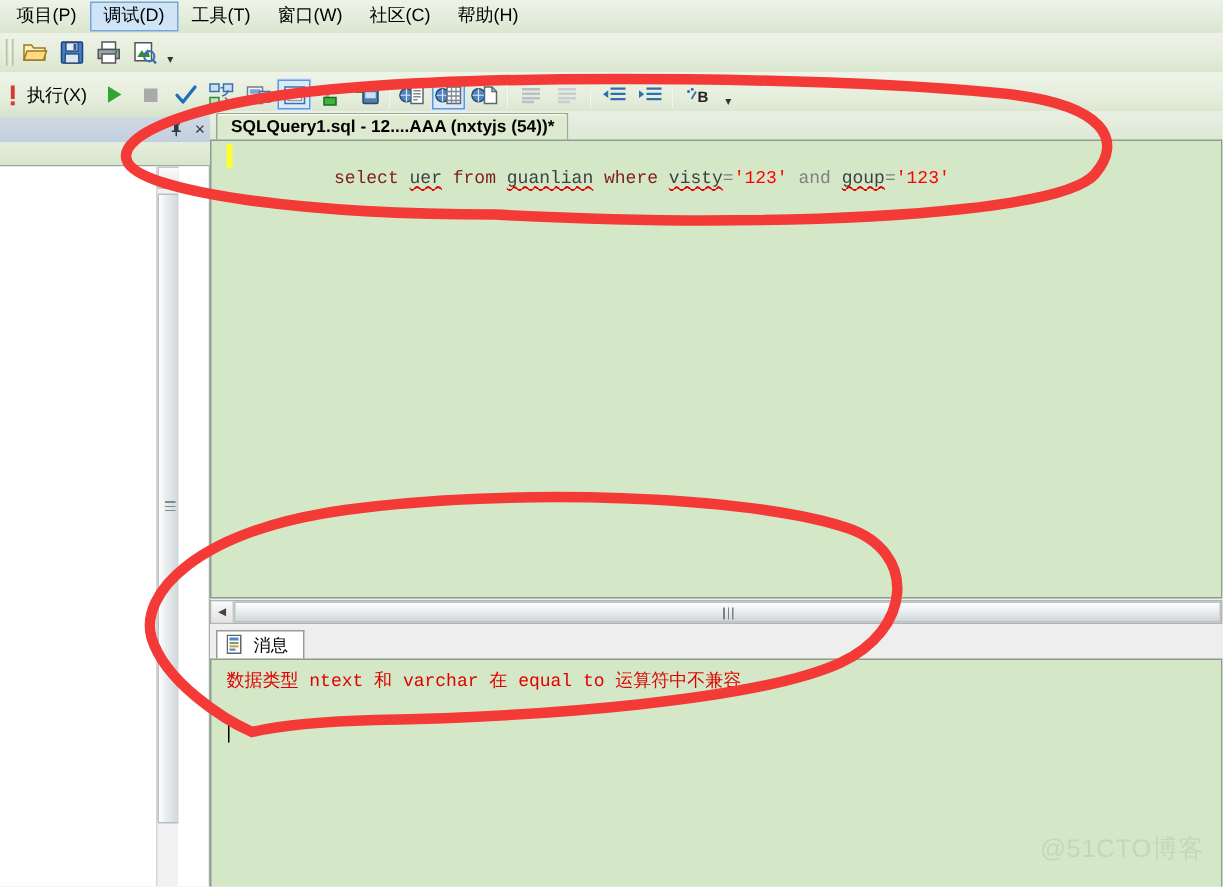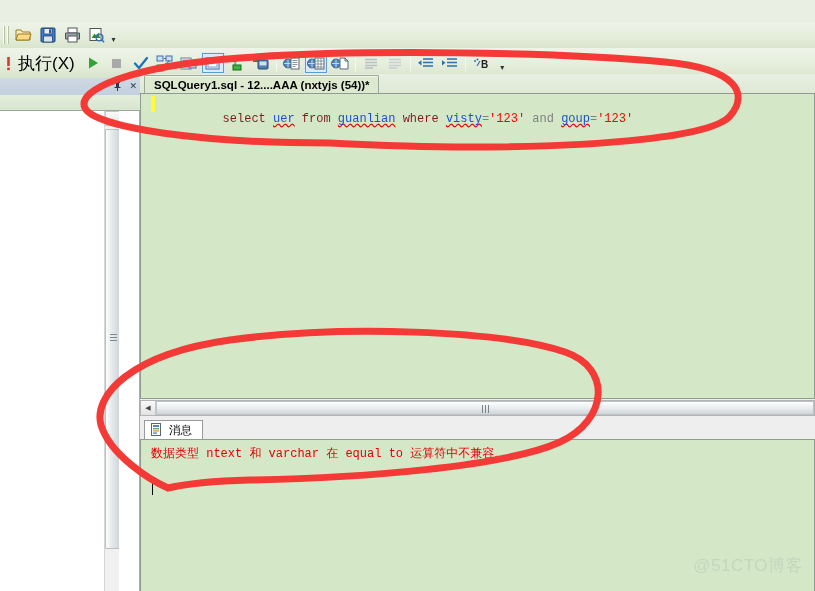--- a/index.html
+++ b/index.html
@@ -57,21 +57,21 @@
     color: #333; padding-bottom: 1px;
   }
 
   
   .toolbar2 {
     position: absolute; left: 0; top: 48px; width: 815px; height: 30px;
     background: linear-gradient(to bottom,#eff4e9 0%,#e4edda 60%,#d7e3cd 100%);
     display: flex; align-items: center;
   }
   .exec-label {
-    font-size: 17px; color: #000; padding: 0 6px 0 2px; white-space: nowrap;
+    font-size: 12px; color: #000; padding: 0 6px 0 2px; white-space: nowrap;
   }
 
   
   .left-panel {
     position: absolute; left: 0; top: 78px; width: 140px; height: 513px;
     background: #ffffff;
   }
   .left-panel-header {
     position: absolute; left: 0; top: 0; width: 140px; height: 17px;
     background: linear-gradient(to bottom,#cfd9e4 0%,#c2cfdd 100%);
@@ -139,21 +139,21 @@
   .gutter-change {
     position: absolute; left: 10px; top: 2px; width: 4px; height: 16px;
     background: #fdfd34;
   }
   .code-line {
     position: absolute; left: 24px; top: 3px;
     font-family: "Liberation Mono", "DejaVu Sans Mono", monospace;
     font-size: 12px; line-height: 15px; white-space: pre;
   }
   .kw { color: #7f1d1d; }
-  .ident { color: #1d4ed8; }
+  .ident { color: #404040; }
   .plain { color: #000000; }
   .op { color: #808080; }
   .str { color: #ff0000; }
   .sq { text-decoration: underline wavy #e00000; text-decoration-skip-ink: none; }
 
   
   .h-scroll {
     position: absolute; left: 0; top: 326px; width: 675px; height: 16px;
     background: #f0f0f0; border: 1px solid #b3b3b3;
     display: flex; align-items: center;
@@ -215,20 +215,28 @@
   .annot { position: absolute; left: 0; top: 0; width: 815px; height: 591px; pointer-events: none; }
 
   
   .ico { display: block; }
 </style>
 </head>
 <body>
 
 <div id="app">
 
+  <div class="menubar">
+    <div class="menu-item">项目(P)</div>
+    <div class="menu-item active">调试(D)</div>
+    <div class="menu-item">工具(T)</div>
+    <div class="menu-item">窗口(W)</div>
+    <div class="menu-item">社区(C)</div>
+    <div class="menu-item">帮助(H)</div>
+  </div>
 
   <div class="toolbar1">
     <div class="tb-grip"></div>
     <div class="tb-btn">
       <svg class="ico" width="18" height="16" viewBox="0 0 18 16">
         <path d="M1 3h5l1.5 2H15v8H1z" fill="#fdf0c0" stroke="#9a7b22" stroke-width="1"></path>
         <path d="M3 7h13l-2 6H1z" fill="#ffd983" stroke="#9a7b22" stroke-width="1"></path>
       </svg>
     </div>
     <div class="tb-btn">

